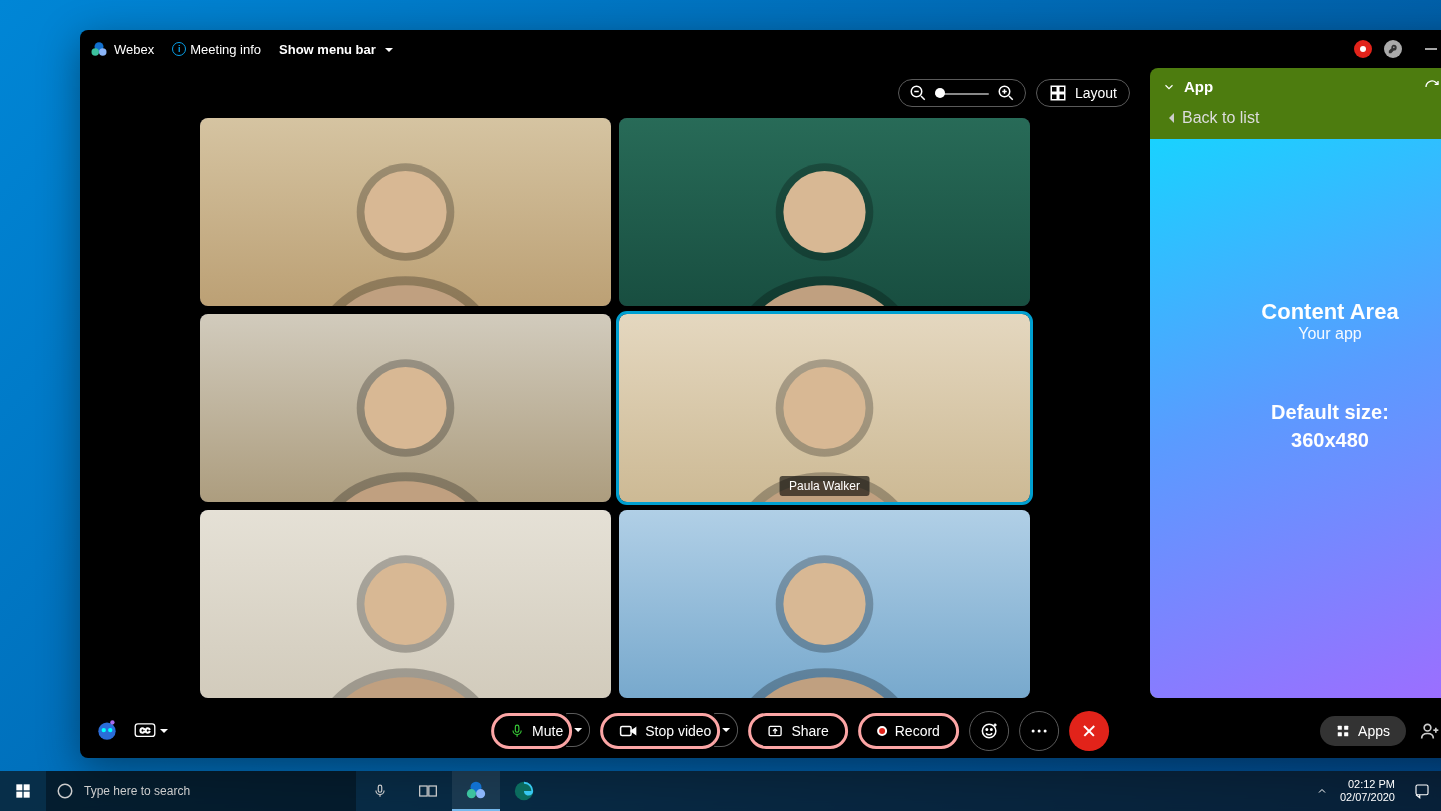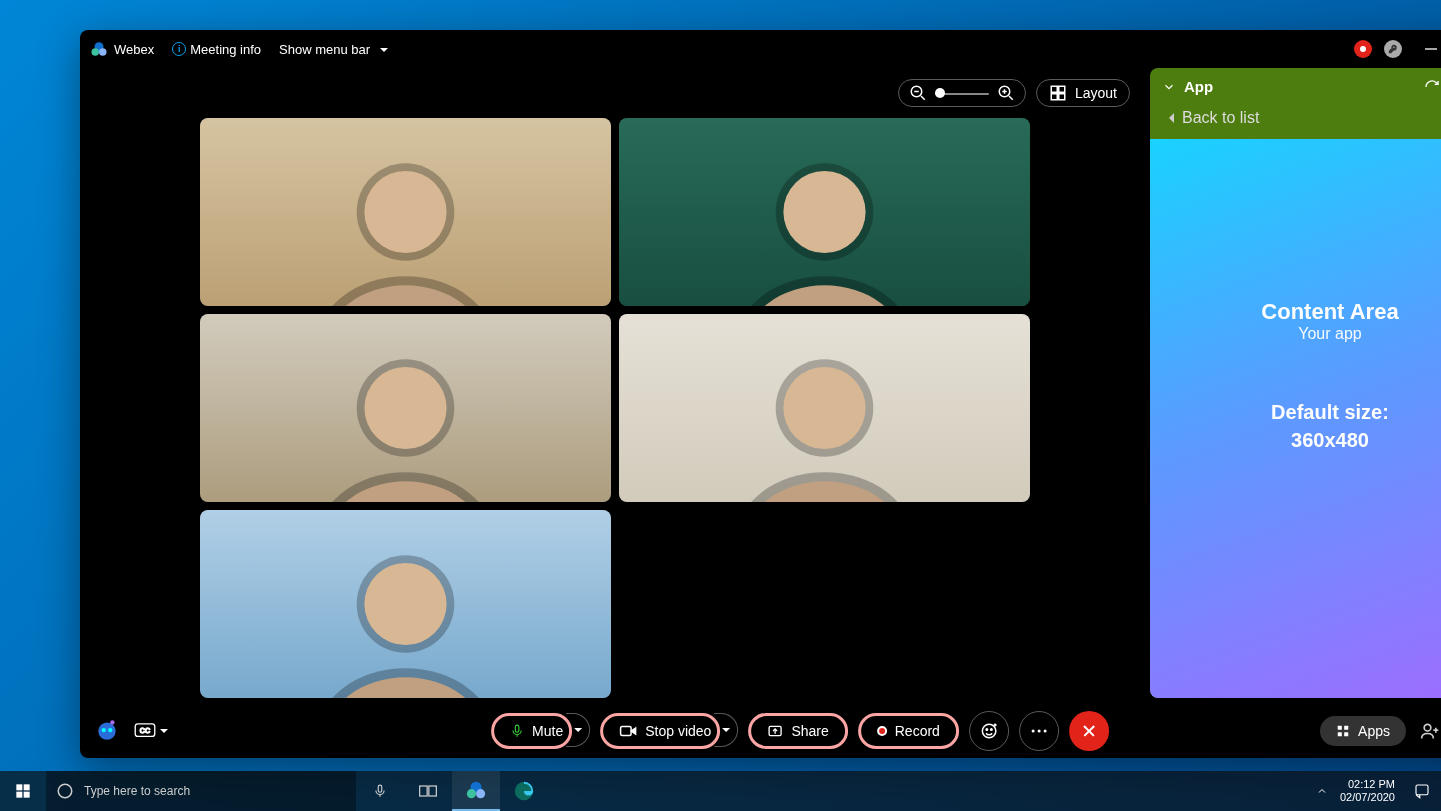--- a/index.html
+++ b/index.html
@@ -90,21 +90,21 @@
             <circle cx="12" cy="9" r="6" fill="#1170CF"></circle>
             <circle cx="7" cy="16" r="5" fill="#3CC29E"></circle>
             <circle cx="17" cy="16" r="5" fill="#8AB4F8"></circle>
           </svg>
         <span>Webex</span>
       </div>
       <div style="display:flex;align-items:center;cursor:pointer;">
         <span class="info-icon">i</span>
           <span>Meeting info</span>
       </div>
-      <div class="menu-chevron" style="cursor:pointer;">
+      <div class="menu-chevron" style="cursor:pointer;font-weight:bold;">
         <span>Show menu bar</span>
       </div>
     </div>
     <div class="right">
       <div class="rec-pill"></div>
       <div class="key-pill">
         <svg width="10" height="10" viewBox="0 0 24 24" fill="#333">
             <path d="M14 2a6 6 0 00-5.65 8L2 16.35V22h5.65L14 15.65A6 6 0 1014 2zm2 6a2 2 0 11-2-2 2 2 0 012 2z"></path>
           </svg>
       </div>
@@ -192,20 +192,36 @@
                   <stop offset="1" stop-color="#a79675"></stop>
       </linearGradient>
               </defs>
       <rect width="320" height="190" fill="url(#g2)"></rect>
       <ellipse cx="160" cy="200" rx="70" ry="55" fill="rgba(0,0,0,.25)"></ellipse>
       <circle cx="160" cy="95" r="38" fill="rgba(0,0,0,.25)"></circle>
       <ellipse cx="160" cy="200" rx="62" ry="48" fill="#c0a080"></ellipse>
       <circle cx="160" cy="95" r="32" fill="#d8b894"></circle>
     </svg>
           </div>
+          <div class="tile active">
+    <svg viewBox="0 0 320 190" preserveAspectRatio="xMidYMid slice">
+      <defs>
+                <linearGradient id="g3" x1="0" y1="0" x2="0" y2="1">
+        <stop offset="0" stop-color="#e8dcc6"></stop>
+                  <stop offset="1" stop-color="#c9b58e"></stop>
+      </linearGradient>
+              </defs>
+      <rect width="320" height="190" fill="url(#g3)"></rect>
+      <ellipse cx="160" cy="200" rx="70" ry="55" fill="rgba(0,0,0,.25)"></ellipse>
+      <circle cx="160" cy="95" r="38" fill="rgba(0,0,0,.25)"></circle>
+      <ellipse cx="160" cy="200" rx="62" ry="48" fill="#c0a080"></ellipse>
+      <circle cx="160" cy="95" r="32" fill="#d8b894"></circle>
+    </svg>
+            <div class="tile-name">Paula Walker</div>
+          </div>
           <div class="tile">
     <svg viewBox="0 0 320 190" preserveAspectRatio="xMidYMid slice">
       <defs>
                 <linearGradient id="g4" x1="0" y1="0" x2="0" y2="1">
         <stop offset="0" stop-color="#e8e4da"></stop>
                   <stop offset="1" stop-color="#cfc8b8"></stop>
       </linearGradient>
               </defs>
       <rect width="320" height="190" fill="url(#g4)"></rect>
       <ellipse cx="160" cy="200" rx="70" ry="55" fill="rgba(0,0,0,.25)"></ellipse>

